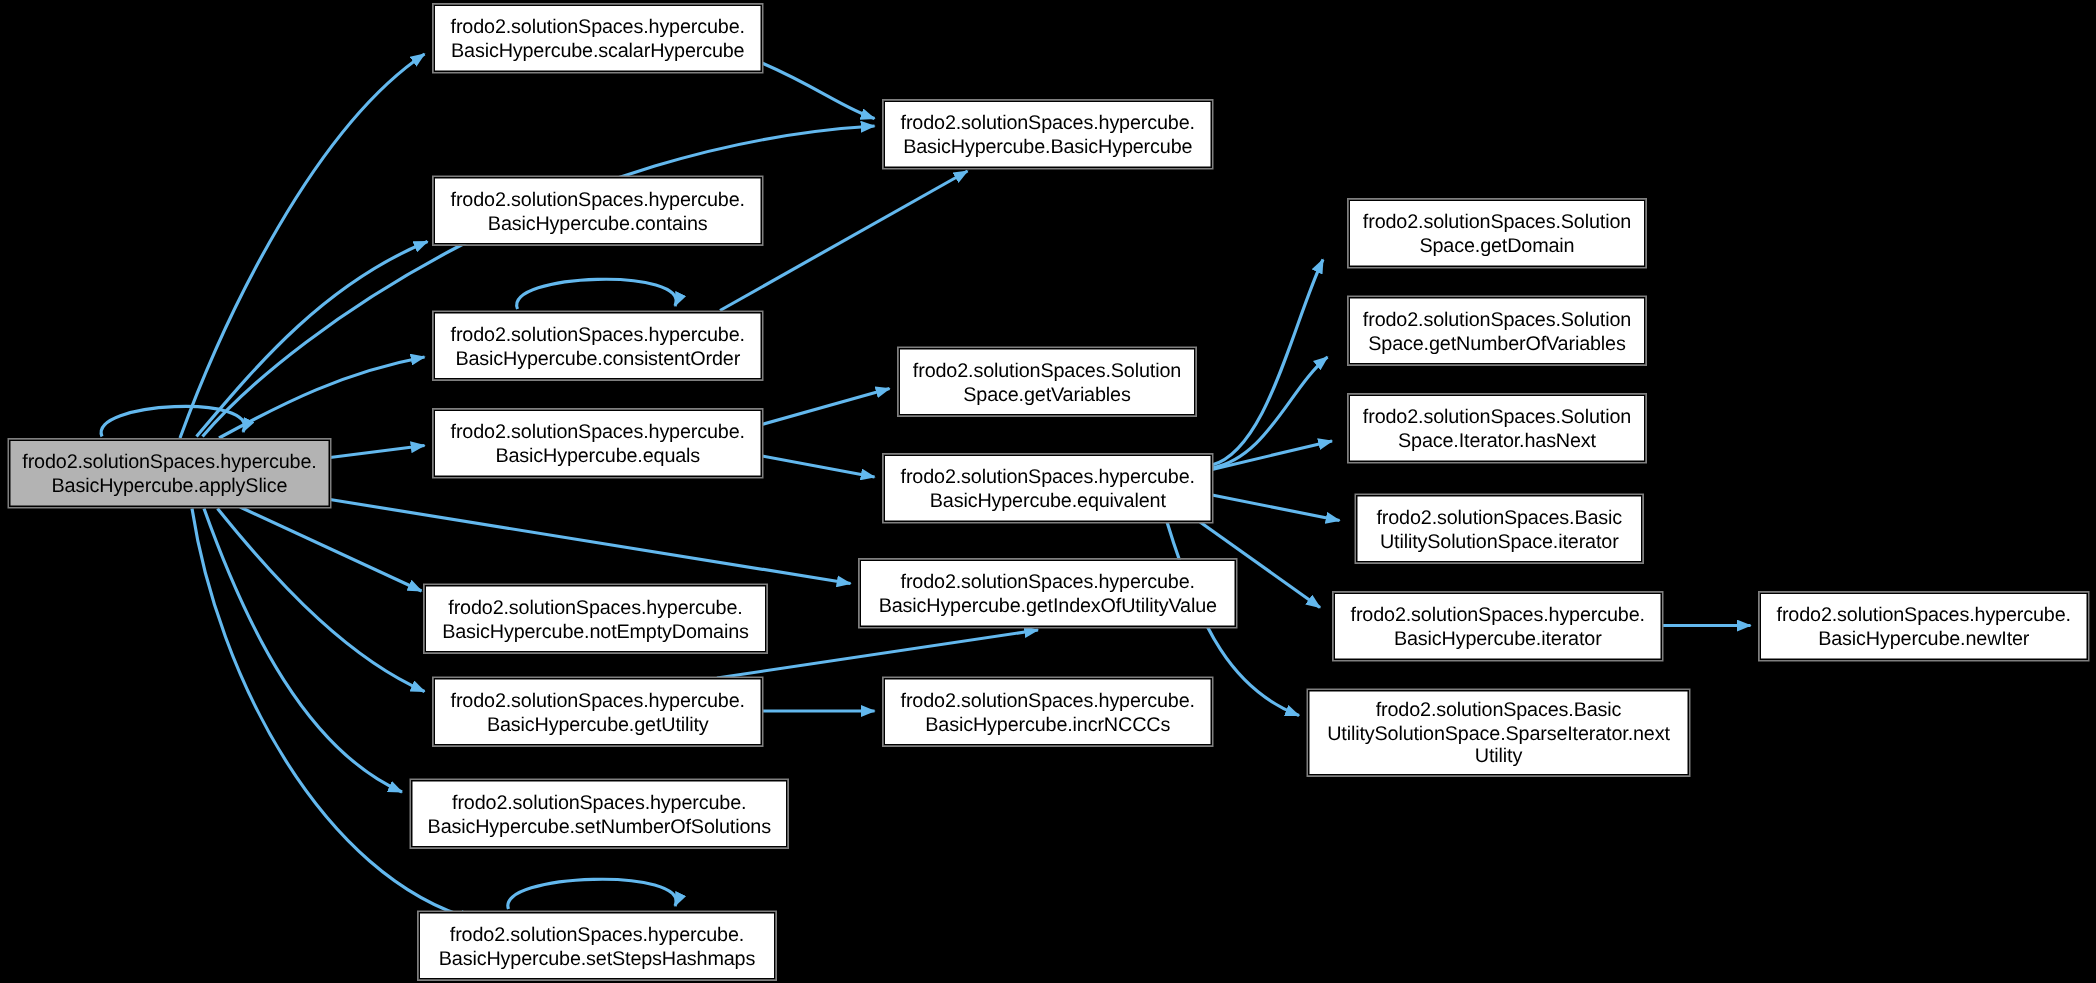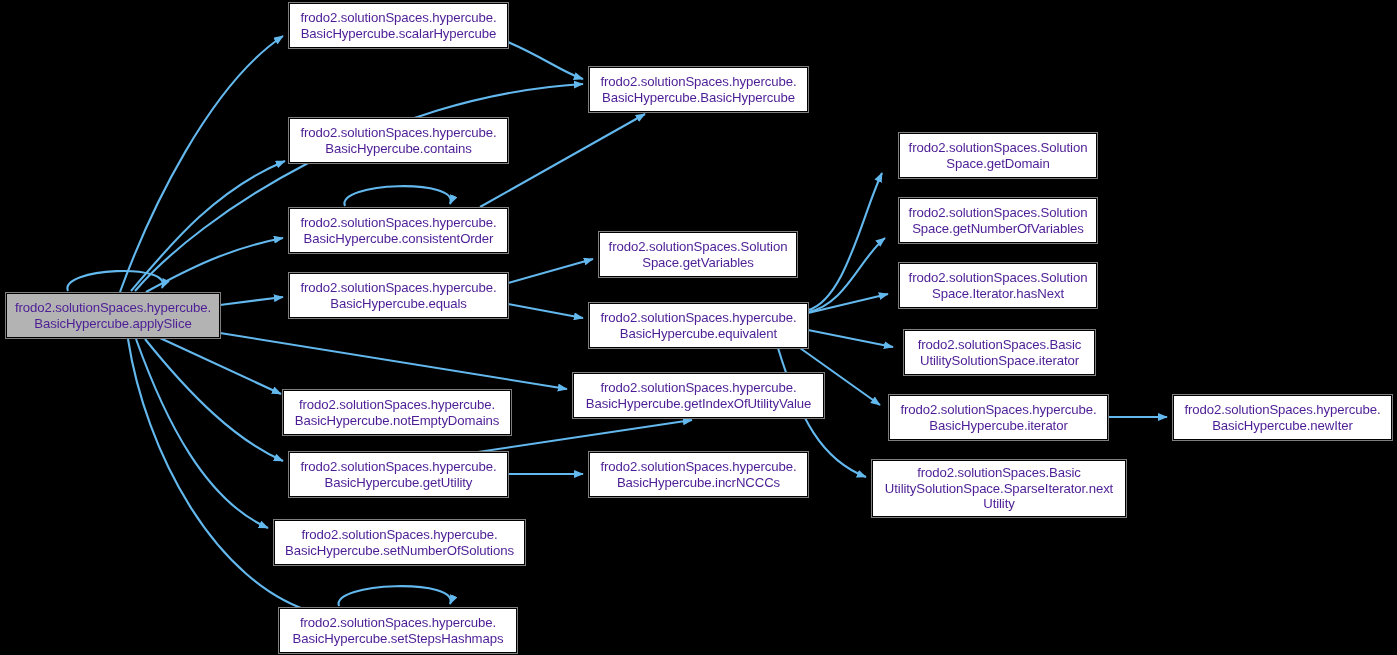--- a/index.html
+++ b/index.html
@@ -26,21 +26,21 @@
     position: absolute;
     box-sizing: border-box;
     background: #ffffff;
     border: 1px solid #000000;
     outline: 1px solid #7f7f7f;
     outline-offset: 0px;
     display: flex;
     align-items: center;
     justify-content: center;
     text-align: center;
-    color: #4c1d95;
+    color: #000000;
     font-size: 13.2px;
     line-height: 15.6px;
     letter-spacing: -0.1px;
     white-space: pre-line;
     z-index: 5;
   }
   .node.root {
     background: #b3b3b3;
   }
 </style>

